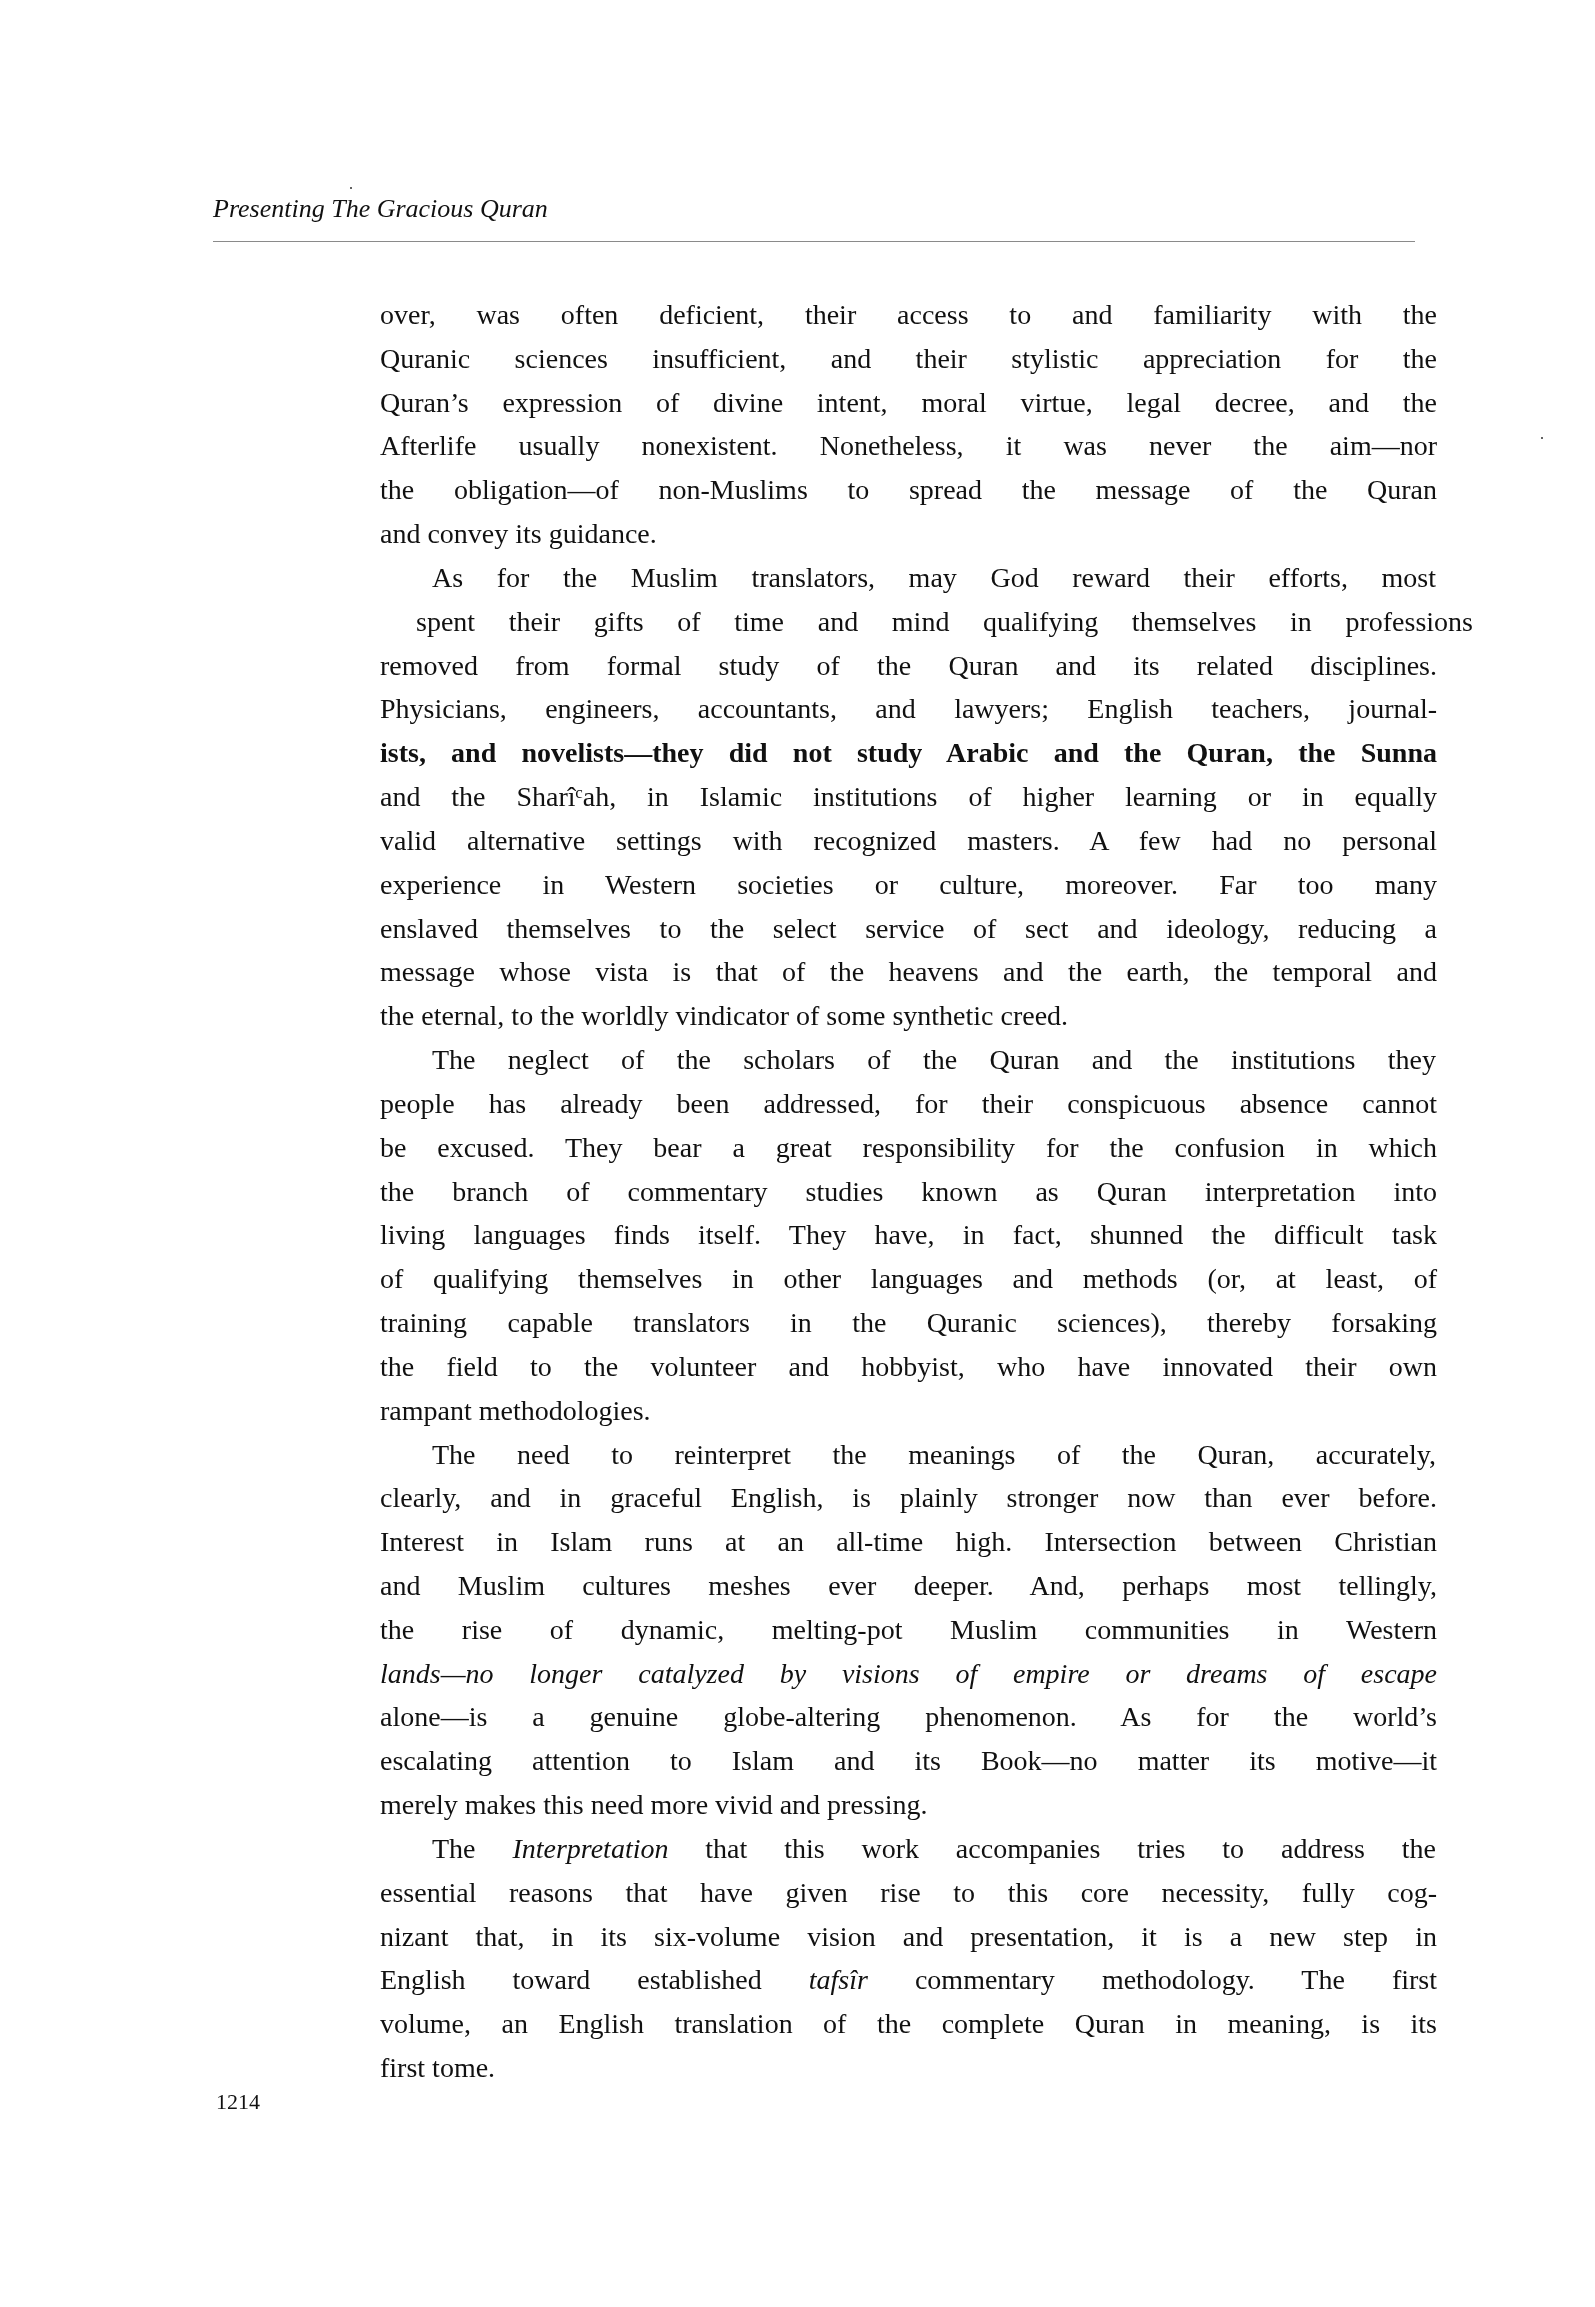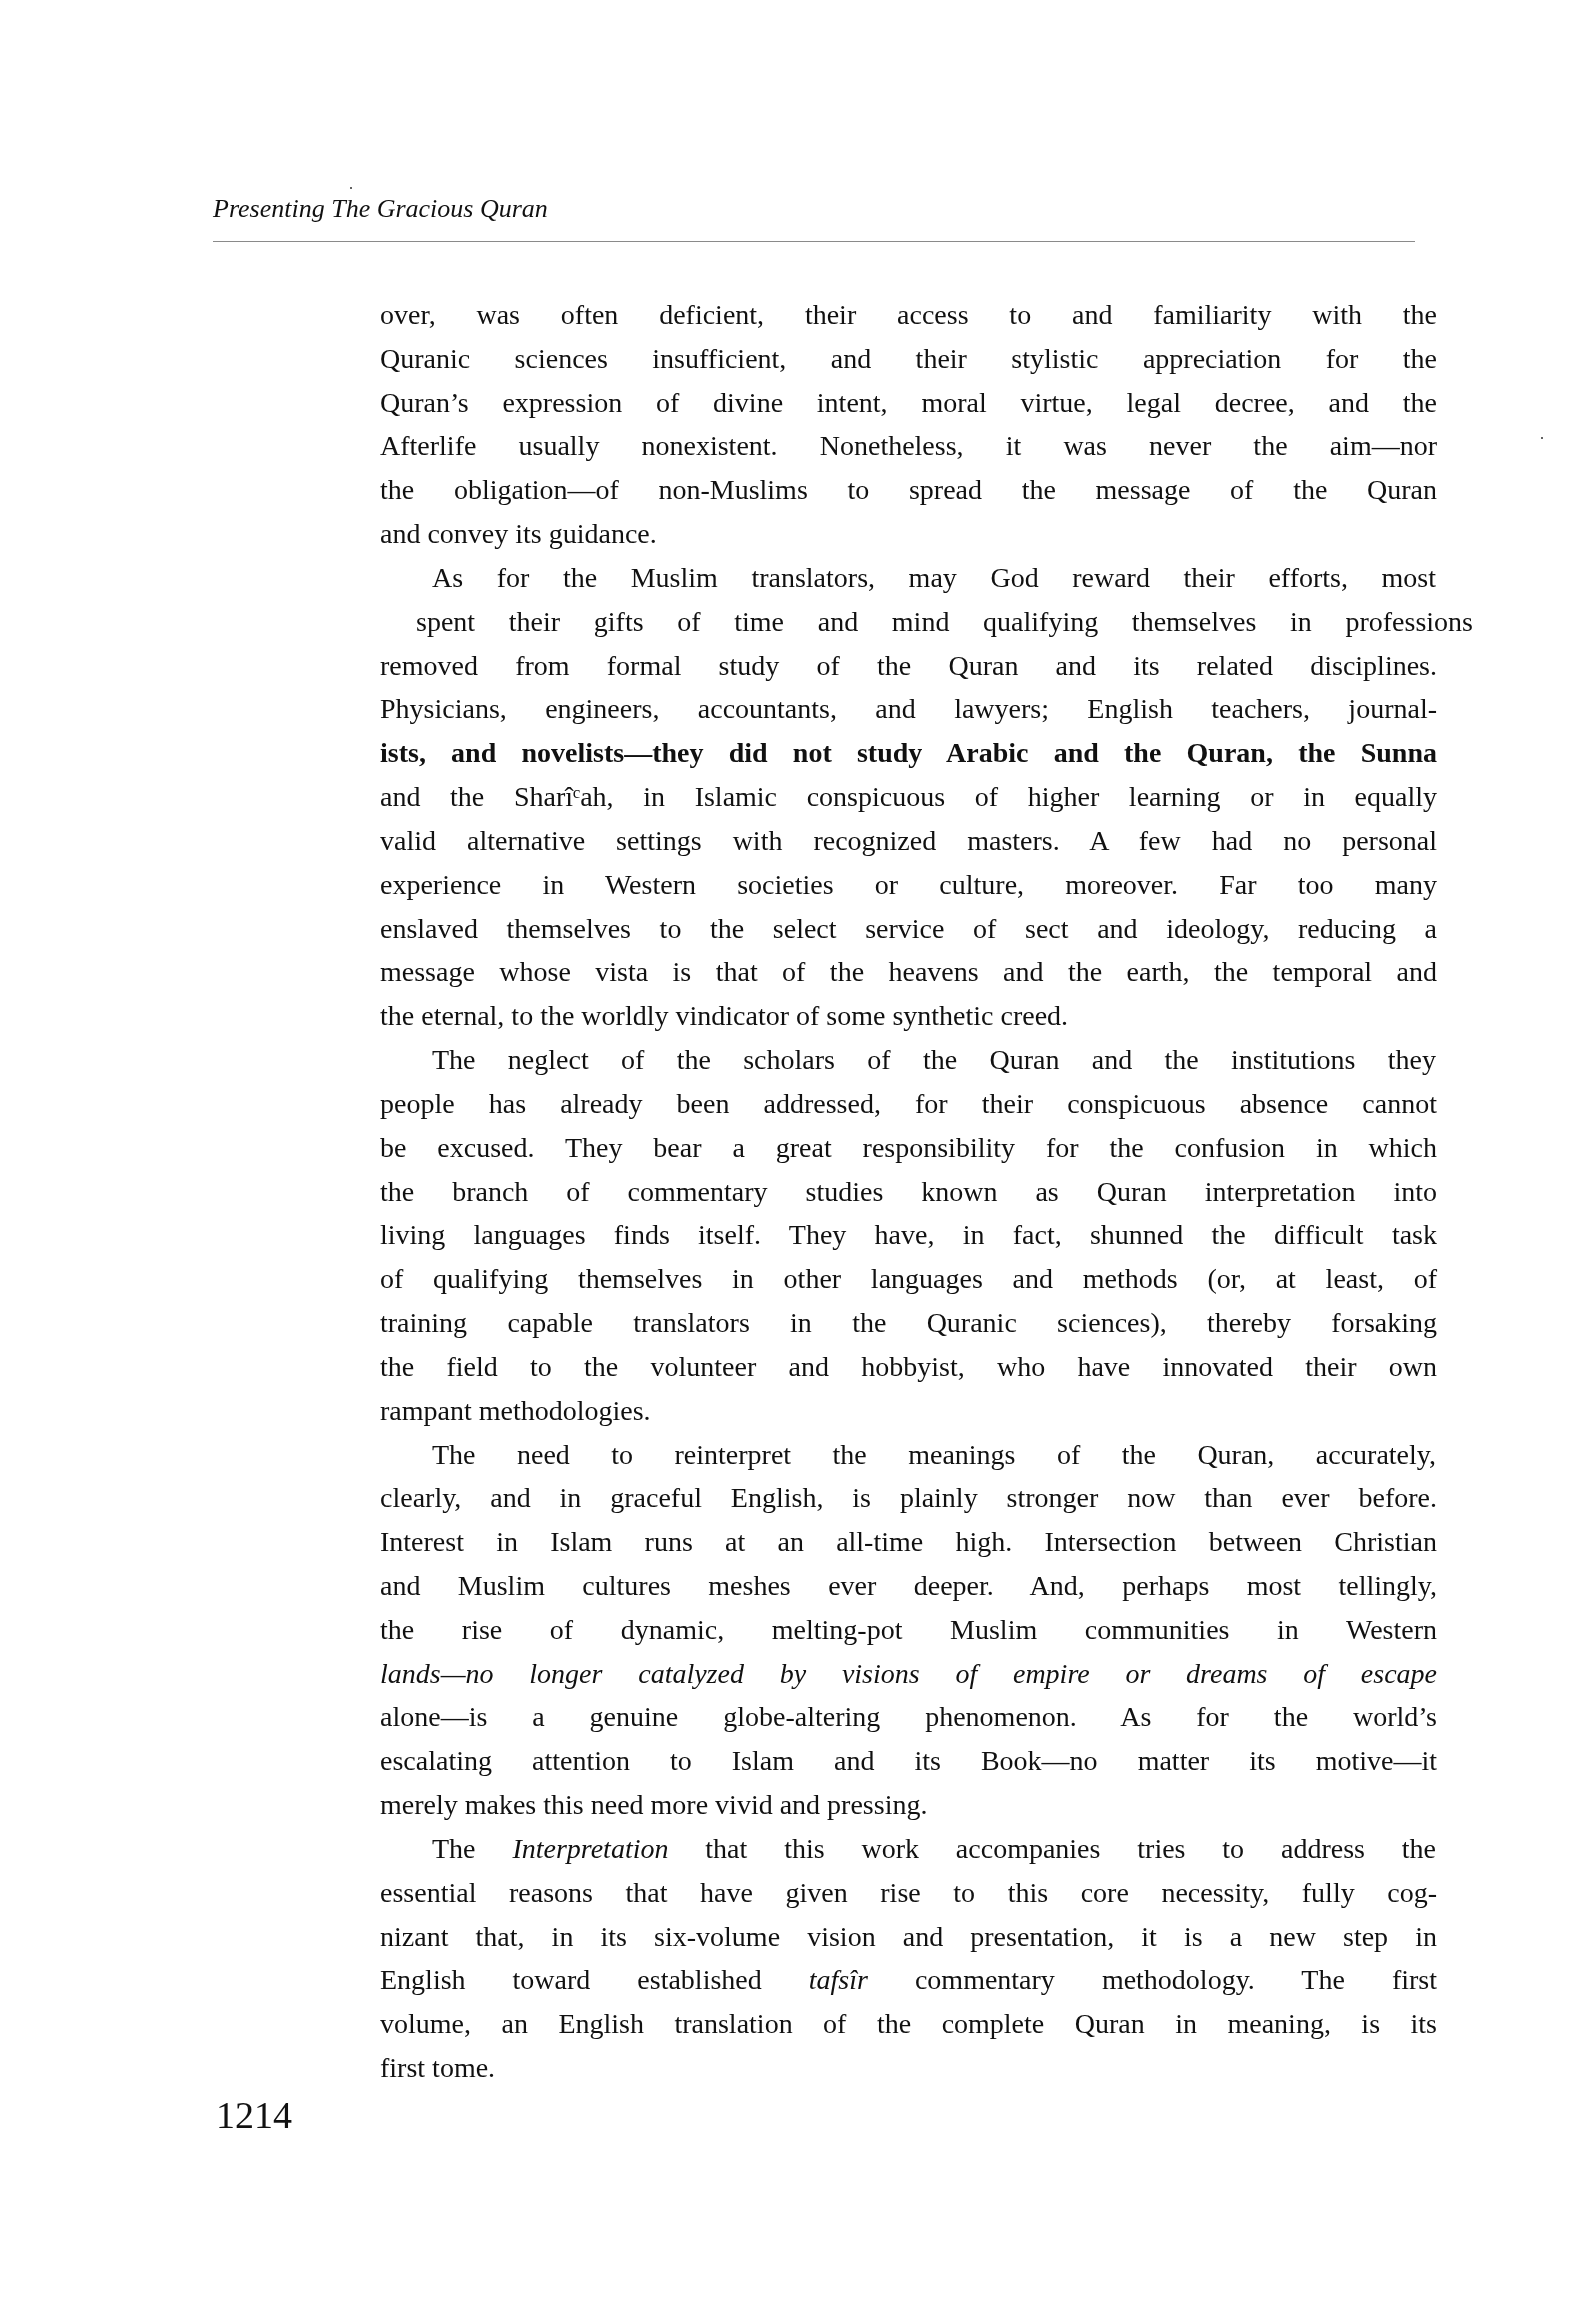--- a/index.html
+++ b/index.html
@@ -24,21 +24,21 @@
   .line {
     position: absolute; left: 0; width: 1057px; height: 44px; line-height: 44px;
     white-space: nowrap; text-align: justify; text-align-last: justify;
   }
   .line.last { text-align: left; text-align-last: left; }
   .line.indent { left: 52px; width: 1004px; }
   .line em { font-style: italic; }
   .folio {
     position: absolute; left: 216px; top: 2085px;
     font-family: "Liberation Serif", "DejaVu Serif", serif;
-    font-size: 38px; color: #111; line-height: 33px; margin-top: 14px;
+    font-size: 22px; color: #111; line-height: 33px;
   }
 </style>
 </head>
 <body>
 
 <div class="page">
   <div class="running-head">Presenting The Gracious Quran</div>
   <div class="head-rule"></div>
   <div class="speck" style="left:350px;top:187px;"></div>
   <div class="speck" style="left:1541px;top:437px;"></div>
@@ -51,21 +51,21 @@
         <div class="line" style="top: 131px;">Afterlife usually nonexistent. Nonetheless, it was never the aim—nor</div>
         <div class="line" style="top: 175px;">the obligation—of non-Muslims to spread the message of the Quran</div>
         <div class="line last" style="top: 219px;">and convey its guidance.</div>
       </div>
       <div>
         <div class="line indent" style="top: 263px;">As for the Muslim translators, may God reward their efforts, most</div>
         <div class="line" style="top: 307px; margin-left: 36px;">spent their gifts of time and mind qualifying themselves in professions</div>
         <div class="line" style="top: 351px;">removed from formal study of the Quran and its related disciplines.</div>
         <div class="line" style="top: 394px;">Physicians, engineers, accountants, and lawyers; English teachers, journal-</div>
         <div class="line" style="top: 438px; font-weight: bold;">ists, and novelists—they did not study Arabic and the Quran, the Sunna</div>
-        <div class="line" style="top: 482px;">and the Sharîᶜah, in Islamic conspicuous of higher learning or in equally</div>
+        <div class="line" style="top: 482px;">and the Sharîᶜah, in Islamic institutions of higher learning or in equally</div>
         <div class="line" style="top: 526px;">valid alternative settings with recognized masters. A few had no personal</div>
         <div class="line" style="top: 570px;">experience in Western societies or culture, moreover. Far too many</div>
         <div class="line" style="top: 614px;">enslaved themselves to the select service of sect and ideology, reducing a</div>
         <div class="line" style="top: 657px;">message whose vista is that of the heavens and the earth, the temporal and</div>
         <div class="line last" style="top: 701px;">the eternal, to the worldly vindicator of some synthetic creed.</div>
       </div>
       <div>
         <div class="line indent" style="top: 745px;">The neglect of the scholars of the Quran and the institutions they</div>
         <div class="line" style="top: 789px;">people has already been addressed, for their conspicuous absence cannot</div>
         <div class="line" style="top: 833px;">be excused. They bear a great responsibility for the confusion in which</div>

